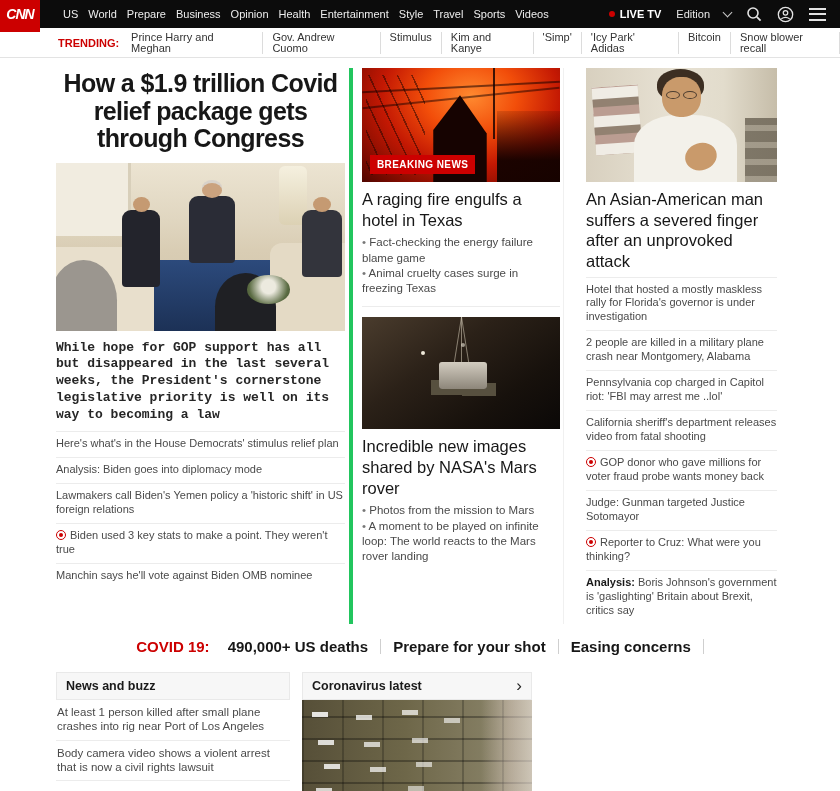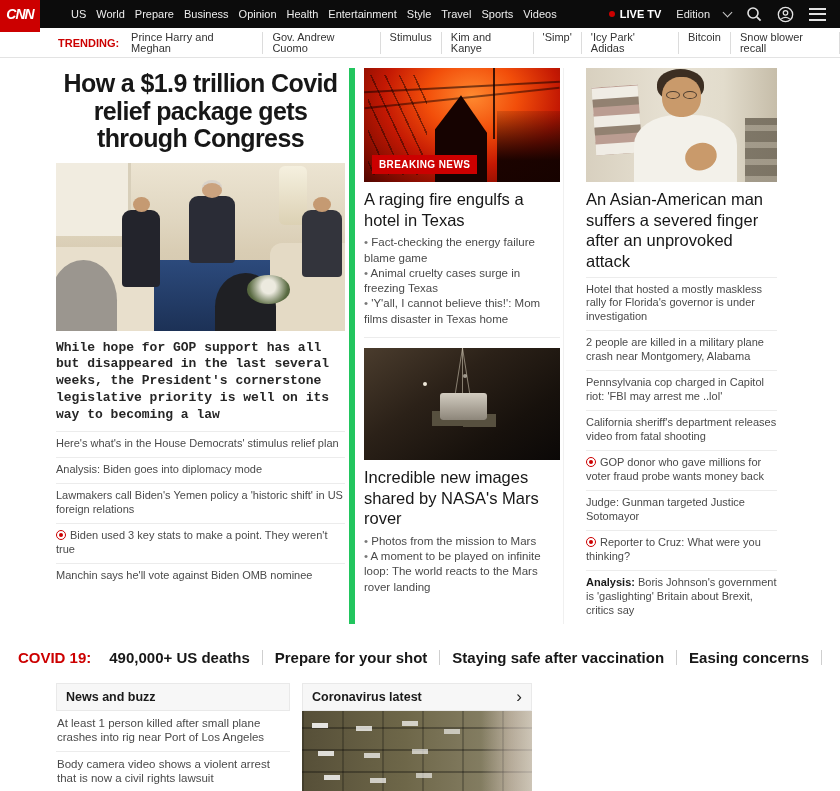--- a/index.html
+++ b/index.html
@@ -5,21 +5,21 @@
   * { margin:0; padding:0; box-sizing:border-box; }
   html,body { width:840px; height:791px; overflow:hidden; background:#fff;
     font-family:"Liberation Sans","DejaVu Sans",sans-serif; color:#1a1a1a; }
   ul { list-style:none; }
 
   
   .topnav { height:28px; background:#0c0c0c; display:flex; align-items:center; }
   .logo { width:40px; height:36px; background:#cc0000; color:#fff; font-weight:700;
     font-size:14px; font-style:italic; letter-spacing:-1px; display:flex;
     align-items:center; justify-content:center; cursor:pointer; }
-  .nav-list { display:flex; margin-left:26px; }
+  .nav-list { display:flex; margin-left:18px; }
   .nav-list li { font-size:11px; color:#ededed; padding:0 5px; cursor:pointer; }
   .nav-right { margin-left:auto; display:flex; align-items:center; gap:15px; padding-right:14px; }
   .live { display:flex; align-items:center; gap:5px; font-size:11px; font-weight:700; color:#fff; cursor:pointer; }
   .red-dot { width:6px; height:6px; border-radius:50%; background:#cc0000; }
   .edition { display:flex; align-items:center; gap:14px; font-size:11px; color:#e8e8e8; cursor:pointer; }
   .chev-down { width:7px; height:7px; border-right:1.5px solid #c9c9c9; border-bottom:1.5px solid #c9c9c9;
     transform:rotate(45deg); margin-top:-3px; }
   .icon-btn { cursor:pointer; display:flex; align-items:center; }
   .hamburger { width:17px; height:13px; border-top:2px solid #e3e3e3; border-bottom:2px solid #e3e3e3; position:relative; }
   .hamburger::after { content:""; position:absolute; left:0; top:3.5px; width:100%; height:2px; background:#e3e3e3; }
@@ -27,21 +27,21 @@
   
   .trending { height:30px; display:flex; align-items:center; padding-left:58px;
     font-size:11px; border-bottom:1px solid #e3e3e3; }
   .trending-label { color:#cc0000; font-weight:700; margin-right:3px; }
   .trending ul { display:flex; }
   .trending li { padding:0 9px; border-right:1px solid #dcdcdc; color:#333; line-height:11px; cursor:pointer; }
 
   
   .main { display:flex; padding:10px 58px 0 56px; }
   .col1 { width:289px; }
-  .col2 { width:211px; margin-left:4px; padding-left:9px; border-left:6px solid #22c55e; }
+  .col2 { width:211px; margin-left:4px; padding-left:9px; border-left:4px solid #22c55e; }
   .col3 { width:214px; margin-left:3px; padding-left:22px; border-left:1px solid #f0f0f0; }
 
   .lead-hed { font-size:25px; line-height:1.1; font-weight:700; text-align:center;
     color:#171717; letter-spacing:-0.6px; margin:2px 6px 10px; cursor:pointer; }
 
   figure.thumb { position:relative; overflow:hidden; cursor:pointer; width:100%; }
   .lead-fig { height:168px; }
   .fire-fig, .portrait-fig { height:114px; }
   .mars-fig { height:112px; }
   .fema-fig { height:128px; }
@@ -55,21 +55,21 @@
   .bullets li { font-size:11.5px; line-height:1.33; color:#4a4a4a; cursor:pointer; }
   .bullets li::before { content:"• "; color:#777; }
   .mars-block { border-top:1px solid #ececec; margin-top:10px; padding-top:10px; }
 
   .vid { display:inline-block; width:10px; height:10px; border:1.5px solid #cc0000;
     border-radius:50%; position:relative; vertical-align:-1px; margin-right:4px; }
   .vid::after { content:""; position:absolute; inset:2px; background:#cc0000; border-radius:50%; }
   .prefix { font-weight:700; color:#1a1a1a; }
 
   
-  .covid-strip { margin-top:25px; display:flex; justify-content:center; align-items:center;
+  .covid-strip { margin-top:14px; display:flex; justify-content:center; align-items:center;
     font-size:15px; font-weight:700; color:#171717; }
   .covid-label { color:#cc0000; margin-right:6px; }
   .covid-strip ul { display:flex; }
   .covid-strip li { padding:0 12px; border-right:1px solid #cfcfcf; line-height:15px; cursor:pointer; }
 
   
   .bottom { display:flex; gap:12px; margin:17px 0 0 56px; align-items:flex-start; }
   .buzz-box { width:234px; }
   .corona-box { width:230px; }
   .box-head { background:#f7f7f7; border:1px solid #e9e9e9; padding:6px 9px; font-size:12.5px;
@@ -244,21 +244,20 @@
       <div class="art fire-dark-right"></div>
       <div class="art fire-pole"></div>
       <div class="art fire-wire1"></div>
       <div class="art fire-wire2"></div>
       <figcaption class="badge">BREAKING NEWS</figcaption>
     </figure>
     <h2 class="story-hed">A raging fire engulfs a hotel in Texas</h2>
     <ul class="bullets">
       <li>Fact-checking the energy failure blame game</li>
       <li>Animal cruelty cases surge in freezing Texas</li>
-      <li>'Y'all, I cannot believe this!': Mom films disaster in Texas home</li>
     </ul>
     <div class="mars-block">
       <figure class="thumb mars-fig">
         <div class="art mars-bg"></div>
         <div class="art mars-cable"></div>
         <div class="art mars-cable mc2"></div>
         <div class="art mars-cable mc3"></div>
         <div class="art mars-rover"></div>
         <div class="art mars-glint"></div>
       </figure>
@@ -294,21 +293,20 @@
       <li><span class="prefix">Analysis:</span> <span>Boris Johnson's government is 'gaslighting' Britain about Brexit, critics say</span></li>
     </ul>
   </section>
 </main>
 
 <div class="covid-strip">
   <span class="covid-label">COVID 19:</span>
   <ul>
     <li>490,000+ US deaths</li>
     <li>Prepare for your shot</li>
-    <li>Staying safe after vaccination</li>
     <li>Easing concerns</li>
   </ul>
 </div>
 
 <div class="bottom">
 
   <section class="buzz-box">
     <header class="box-head">
       <span>News and buzz</span>
     </header>

